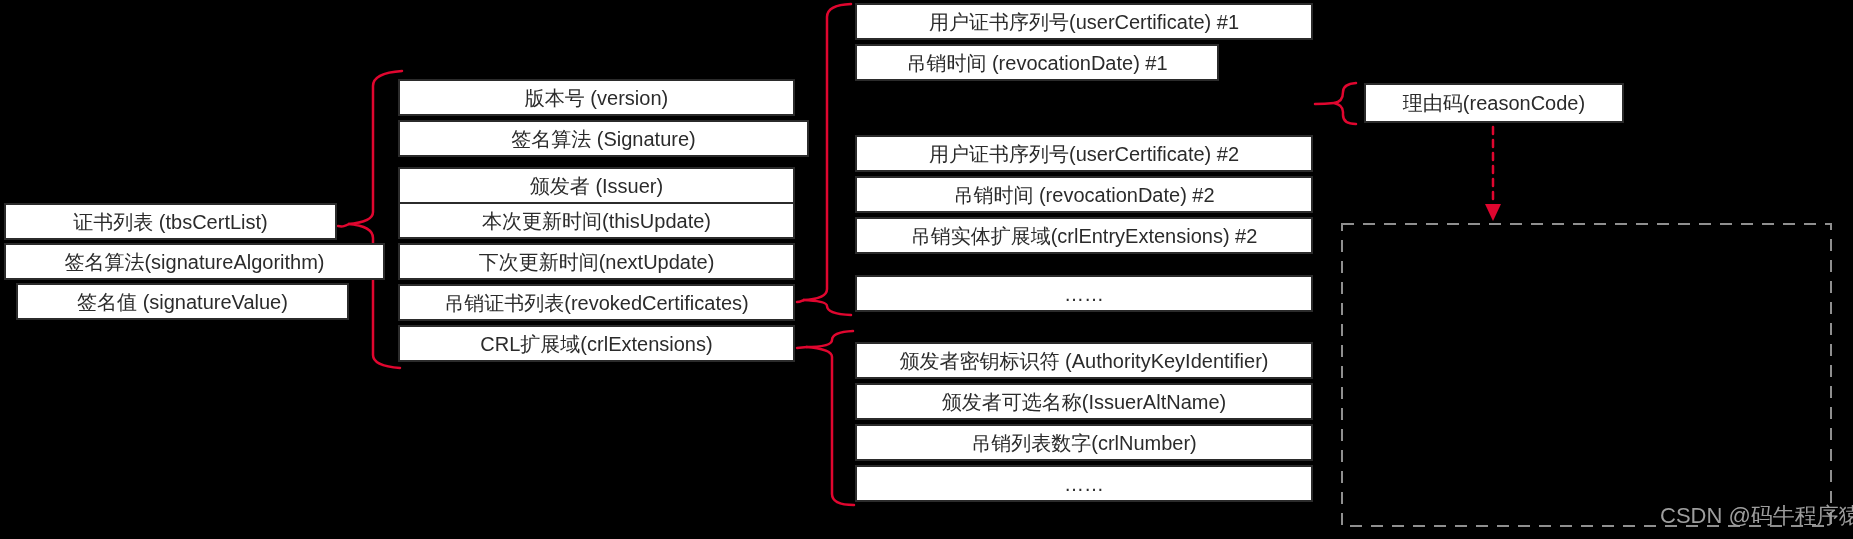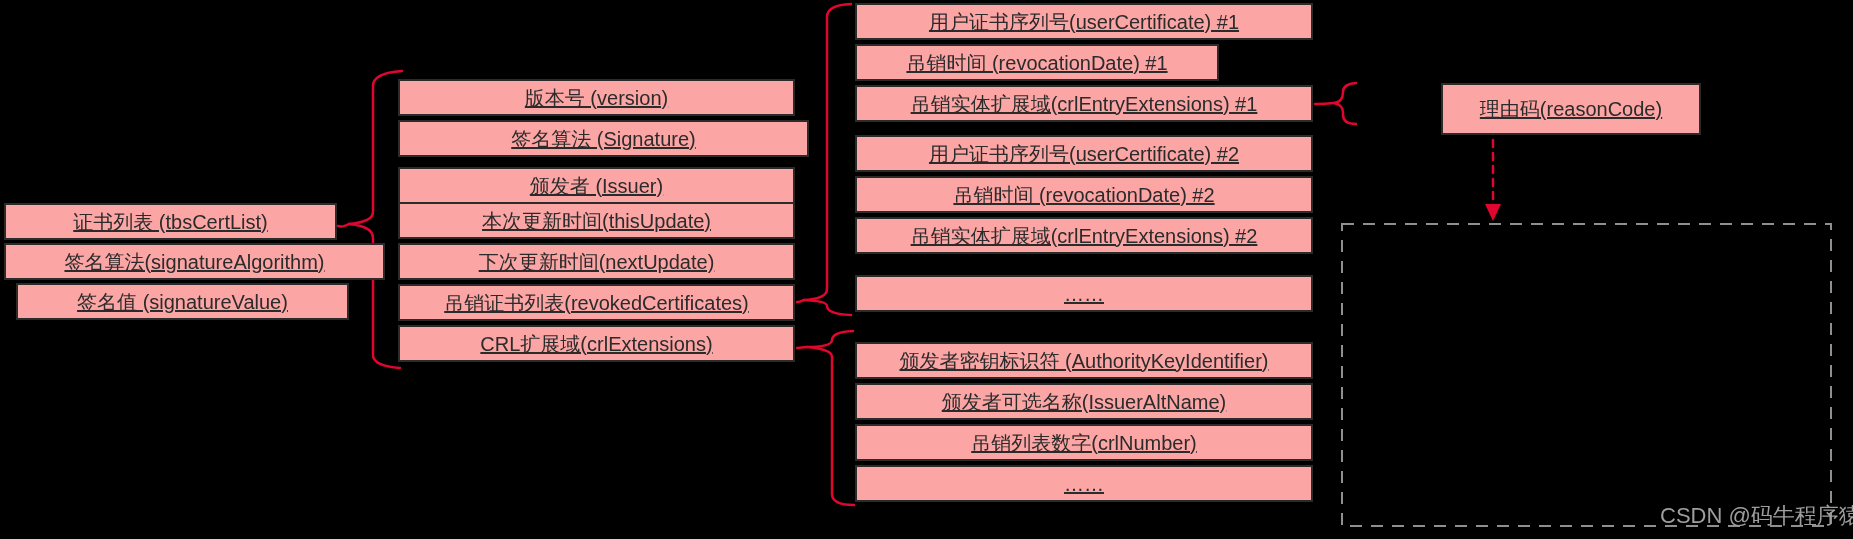--- a/index.html
+++ b/index.html
@@ -3,25 +3,24 @@
 <meta charset="utf-8">
 <style>
   html,body { margin:0; padding:0; background:#000; }
   .stage {
     position:relative; width:1853px; height:539px; background:#000;
     font-family:"Liberation Sans","DejaVu Sans",sans-serif;
     overflow:hidden;
   }
   .box {
     position:absolute; box-sizing:border-box;
-    background:#fca5a5; border:2px solid #2b2b2b;
+    background:#ffffff; border:2px solid #2b2b2b;
     color:#2b2b2b; font-size:20px; line-height:1;
     display:flex; align-items:center; justify-content:center;
     white-space:nowrap;
-    text-decoration:underline;
   }
   .overlay { position:absolute; left:0; top:0; width:1853px; height:539px; }
   .watermark {
     position:absolute; left:1660px; top:501px;
     color:#9e9e9e; font-size:22px; white-space:nowrap;
   }
 </style>
 </head>
 <body>
 
@@ -50,30 +49,29 @@
   <div class="box" style="left:398px;top:79px;width:397px;height:37px">版本号 (version)</div>
   <div class="box" style="left:398px;top:120px;width:411px;height:37px">签名算法 (Signature)</div>
   <div class="box" style="left:398px;top:167px;width:397px;height:37px">颁发者 (Issuer)</div>
   <div class="box" style="left:398px;top:202px;width:397px;height:37px">本次更新时间(thisUpdate)</div>
   <div class="box" style="left:398px;top:243px;width:397px;height:37px">下次更新时间(nextUpdate)</div>
   <div class="box" style="left:398px;top:284px;width:397px;height:37px">吊销证书列表(revokedCertificates)</div>
   <div class="box" style="left:398px;top:325px;width:397px;height:37px">CRL扩展域(crlExtensions)</div>
 
   <div class="box" style="left:855px;top:3px;width:458px;height:37px">用户证书序列号(userCertificate) #1</div>
   <div class="box" style="left:855px;top:44px;width:364px;height:37px">吊销时间 (revocationDate)  #1</div>
-  <div class="box" style="left:855px;top:85px;width:458px;height:37px">吊销实体扩展域(crlEntryExtensions) #1</div>
 
   <div class="box" style="left:855px;top:135px;width:458px;height:37px">用户证书序列号(userCertificate) #2</div>
   <div class="box" style="left:855px;top:176px;width:458px;height:37px">吊销时间 (revocationDate) #2</div>
   <div class="box" style="left:855px;top:217px;width:458px;height:37px">吊销实体扩展域(crlEntryExtensions) #2</div>
 
   <div class="box" style="left:855px;top:275px;width:458px;height:37px">……</div>
 
   <div class="box" style="left:855px;top:342px;width:458px;height:37px">颁发者密钥标识符 (AuthorityKeyIdentifier)</div>
   <div class="box" style="left:855px;top:383px;width:458px;height:37px">颁发者可选名称(IssuerAltName)</div>
   <div class="box" style="left:855px;top:424px;width:458px;height:37px">吊销列表数字(crlNumber)</div>
   <div class="box" style="left:855px;top:465px;width:458px;height:37px">……</div>
 
-  <div class="box" style="left:1441px;top:83px;width:260px;height:52px">理由码(reasonCode)</div>
+  <div class="box" style="left:1364px;top:83px;width:260px;height:40px">理由码(reasonCode)</div>
 
   <div class="watermark">CSDN @码牛程序猿</div>
 
 </div>
 
 </body></html>

